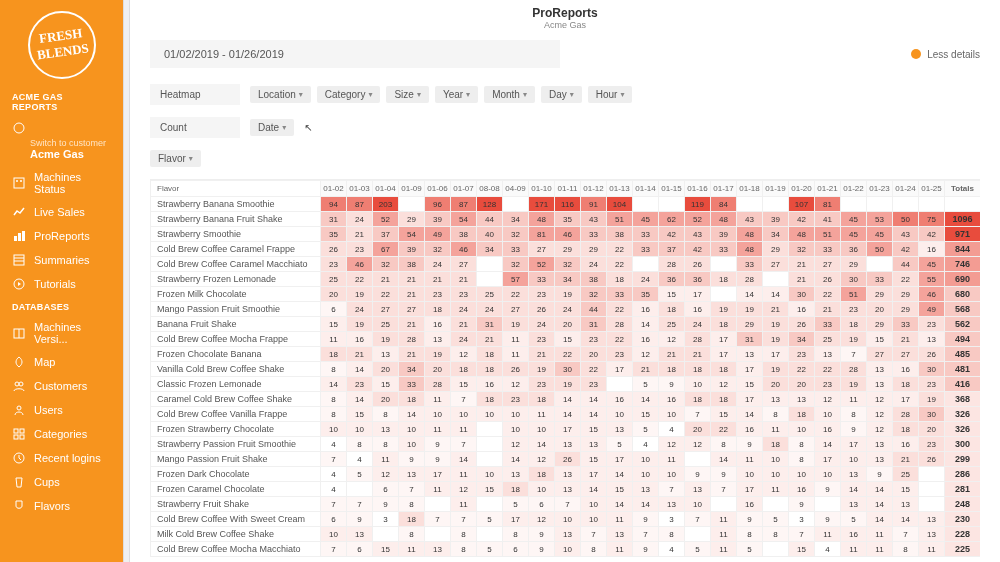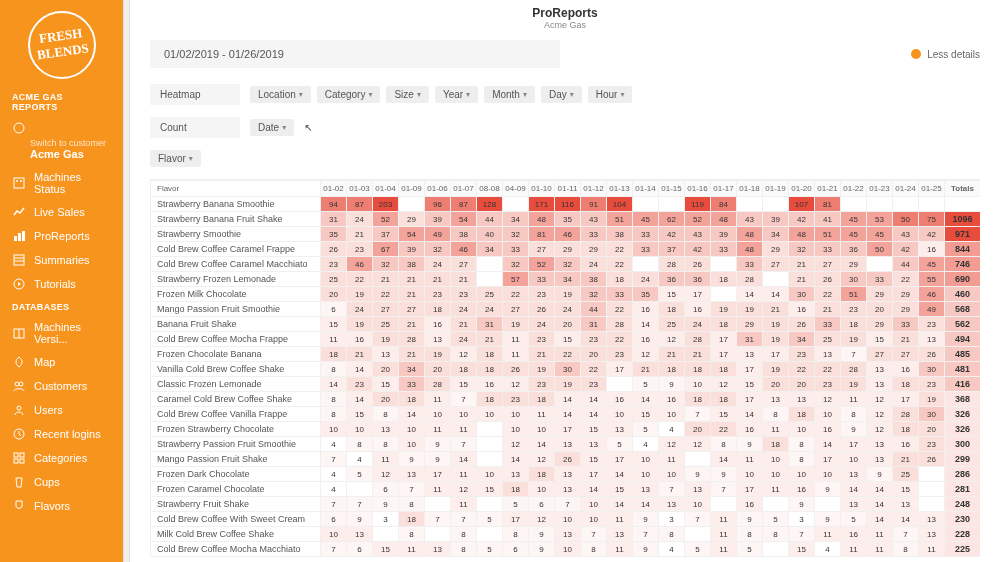--- a/index.html
+++ b/index.html
@@ -146,36 +146,36 @@
           <svg width="14" height="14">
             <circle cx="7" cy="5" r="2" fill="none" stroke="#fff"></circle>
             <path d="M3 12 C3 8 11 8 11 12" fill="none" stroke="#fff"></path>
           </svg>
         </span>
         <span>Users</span>
       </div>
       <div class="nav-item">
         <span class="nav-icon">
           <svg width="14" height="14">
-            <circle cx="7" cy="7" r="5" fill="none" stroke="#fff"></circle>
-            <polyline points="7,4 7,7 9,9" fill="none" stroke="#fff"></polyline>
-          </svg>
-        </span>
-        <span>Recent logins</span>
-      </div>
-      <div class="nav-item">
-        <span class="nav-icon">
-          <svg width="14" height="14">
             <rect x="2" y="2" width="4" height="4" fill="none" stroke="#fff"></rect>
             <rect x="8" y="2" width="4" height="4" fill="none" stroke="#fff"></rect>
             <rect x="2" y="8" width="4" height="4" fill="none" stroke="#fff"></rect>
             <rect x="8" y="8" width="4" height="4" fill="none" stroke="#fff"></rect>
           </svg>
         </span>
         <span>Categories</span>
+      </div>
+      <div class="nav-item">
+        <span class="nav-icon">
+          <svg width="14" height="14">
+            <circle cx="7" cy="7" r="5" fill="none" stroke="#fff"></circle>
+            <polyline points="7,4 7,7 9,9" fill="none" stroke="#fff"></polyline>
+          </svg>
+        </span>
+        <span>Recent logins</span>
       </div>
       <div class="nav-item">
         <span class="nav-icon">
           <svg width="14" height="14">
             <path d="M4 3 L10 3 L9 12 L5 12 Z" fill="none" stroke="#fff"></path>
           </svg>
         </span>
         <span>Cups</span>
       </div>
       <div class="nav-item">
@@ -473,21 +473,21 @@
             <td class="date-col" style="background: rgb(253, 238, 236);">17</td>
             <td class="date-col" style="background: rgb(255, 255, 255);"></td>
             <td class="date-col" style="background: rgb(253, 238, 236);">14</td>
             <td class="date-col" style="background: rgb(253, 238, 236);">14</td>
             <td class="date-col" style="background: rgb(248, 201, 195);">30</td>
             <td class="date-col" style="background: rgb(251, 223, 219);">22</td>
             <td class="date-col" style="background: rgb(244, 163, 155);">51</td>
             <td class="date-col" style="background: rgb(251, 223, 219);">29</td>
             <td class="date-col" style="background: rgb(251, 223, 219);">29</td>
             <td class="date-col" style="background: rgb(244, 163, 155);">46</td>
-            <td class="totals-col" style="background: rgb(248, 201, 195);">460</td>
+            <td class="totals-col" style="background: rgb(248, 201, 195);">680</td>
           </tr>
           <tr>
             <td class="flavor-col">Mango Passion Fruit Smoothie</td>
             <td class="date-col" style="background: rgb(254, 246, 245);">6</td>
             <td class="date-col" style="background: rgb(251, 223, 219);">24</td>
             <td class="date-col" style="background: rgb(251, 223, 219);">27</td>
             <td class="date-col" style="background: rgb(251, 223, 219);">27</td>
             <td class="date-col" style="background: rgb(251, 223, 219);">18</td>
             <td class="date-col" style="background: rgb(251, 223, 219);">24</td>
             <td class="date-col" style="background: rgb(251, 223, 219);">24</td>

